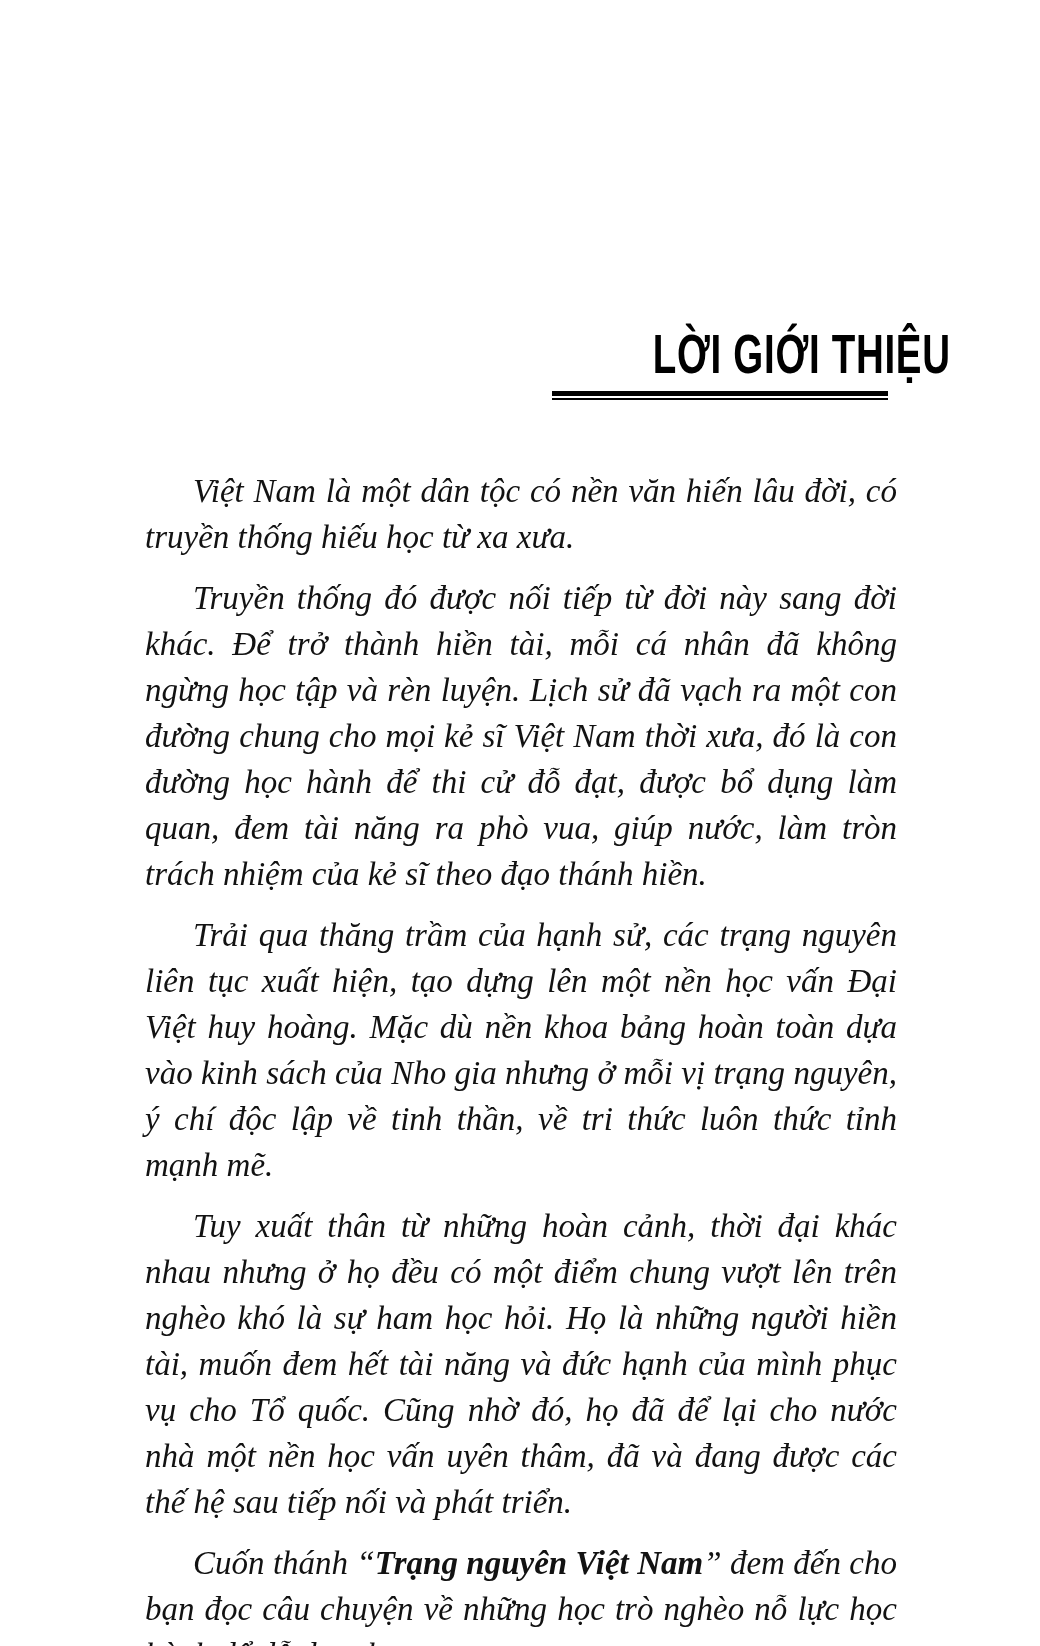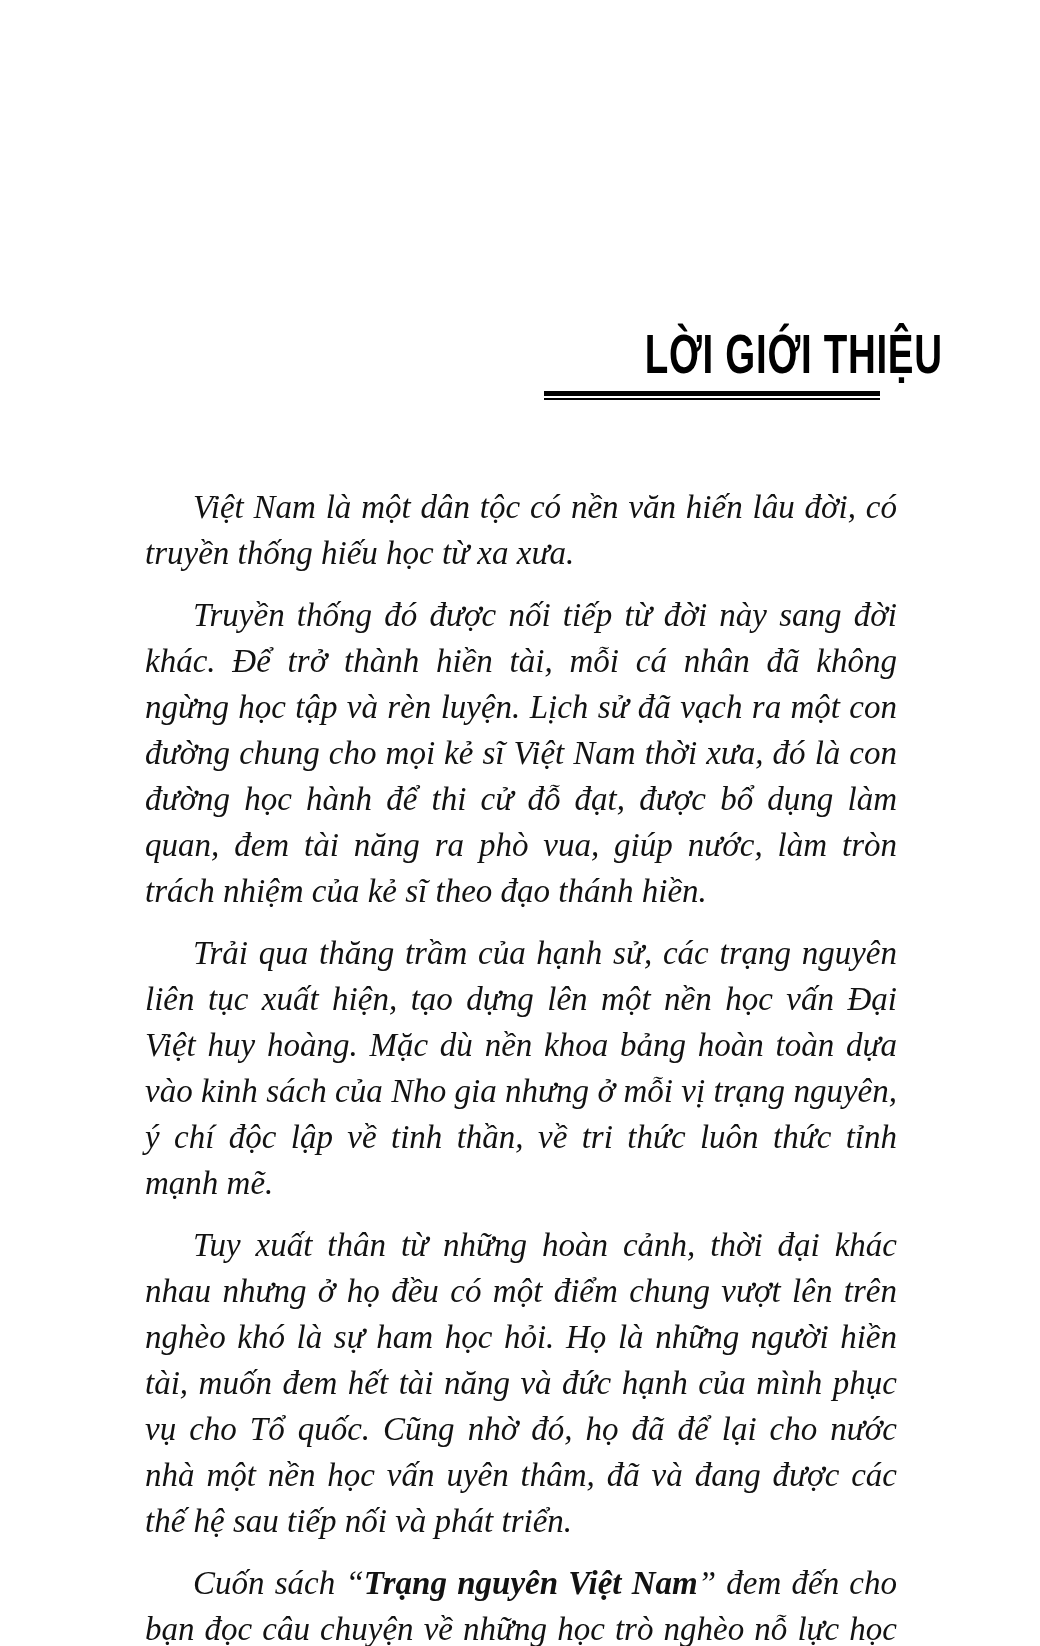--- a/index.html
+++ b/index.html
@@ -11,21 +11,21 @@
     position: relative;
     width: 1040px;
     height: 1646px;
     background: #ffffff;
     overflow: hidden;
     font-family: "Liberation Serif", serif;
   }
   .title-block {
     position: absolute;
     top: 324px;
-    right: 160px;
+    right: 152px;
     width: 336px;
     text-align: right;
   }
   .title-text {
     margin: 0;
     font-family: "Liberation Sans", sans-serif;
     font-weight: 700;
     font-size: 55px;
     line-height: 60px;
     color: #000000;
@@ -51,21 +51,21 @@
     left: 145px;
     top: 468px;
     width: 752px;
     color: #121212;
     font-style: italic;
     font-size: 33px;
     line-height: 46px;
     text-align: justify;
   }
   .document-body p {
-    margin: 16px 0 15px 0;
+    margin: 0 0 15px 0;
     text-indent: 48px;
   }
   .document-body strong {
     font-weight: 700;
   }
 </style>
 </head>
 <body>
 
 <div class="page">
@@ -76,16 +76,16 @@
       <div class="rule-thick"></div>
       <div class="rule-thin"></div>
     </div>
   </div>
 
   <div class="document-body">
       <p><span>Việt Nam là một dân tộc có nền văn hiến lâu đời, có truyền thống hiếu học từ xa xưa.</span></p>
       <p><span>Truyền thống đó được nối tiếp từ đời này sang đời khác. Để trở thành hiền tài, mỗi cá nhân đã không ngừng học tập và rèn luyện. Lịch sử đã vạch ra một con đường chung cho mọi kẻ sĩ Việt Nam thời xưa, đó là con đường học hành để thi cử đỗ đạt, được bổ dụng làm quan, đem tài năng ra phò vua, giúp nước, làm tròn trách nhiệm của kẻ sĩ theo đạo thánh hiền.</span></p>
       <p><span>Trải qua thăng trầm của hạnh sử, các trạng nguyên liên tục xuất hiện, tạo dựng lên một nền học vấn Đại Việt huy hoàng. Mặc dù nền khoa bảng hoàn toàn dựa vào kinh sách của Nho gia nhưng ở mỗi vị trạng nguyên, ý chí độc lập về tinh thần, về tri thức luôn thức tỉnh mạnh mẽ.</span></p>
       <p><span>Tuy xuất thân từ những hoàn cảnh, thời đại khác nhau nhưng ở họ đều có một điểm chung vượt lên trên nghèo khó là sự ham học hỏi. Họ là những người hiền tài, muốn đem hết tài năng và đức hạnh của mình phục vụ cho Tổ quốc. Cũng nhờ đó, họ đã để lại cho nước nhà một nền học vấn uyên thâm, đã và đang được các thế hệ sau tiếp nối và phát triển.</span></p>
-      <p><span>Cuốn sách “</span><strong>Trạng nguyên Việt Nam</strong><span>” đem đến cho bạn đọc câu chuyện về những học trò nghèo nỗ lực học hành để đỗ đạt như</span></p>
+      <p><span>Cuốn thánh “</span><strong>Trạng nguyên Việt Nam</strong><span>” đem đến cho bạn đọc câu chuyện về những học trò nghèo nỗ lực học hành để đỗ đạt như</span></p>
     </div>
 
 </div>
 
 </body></html>

